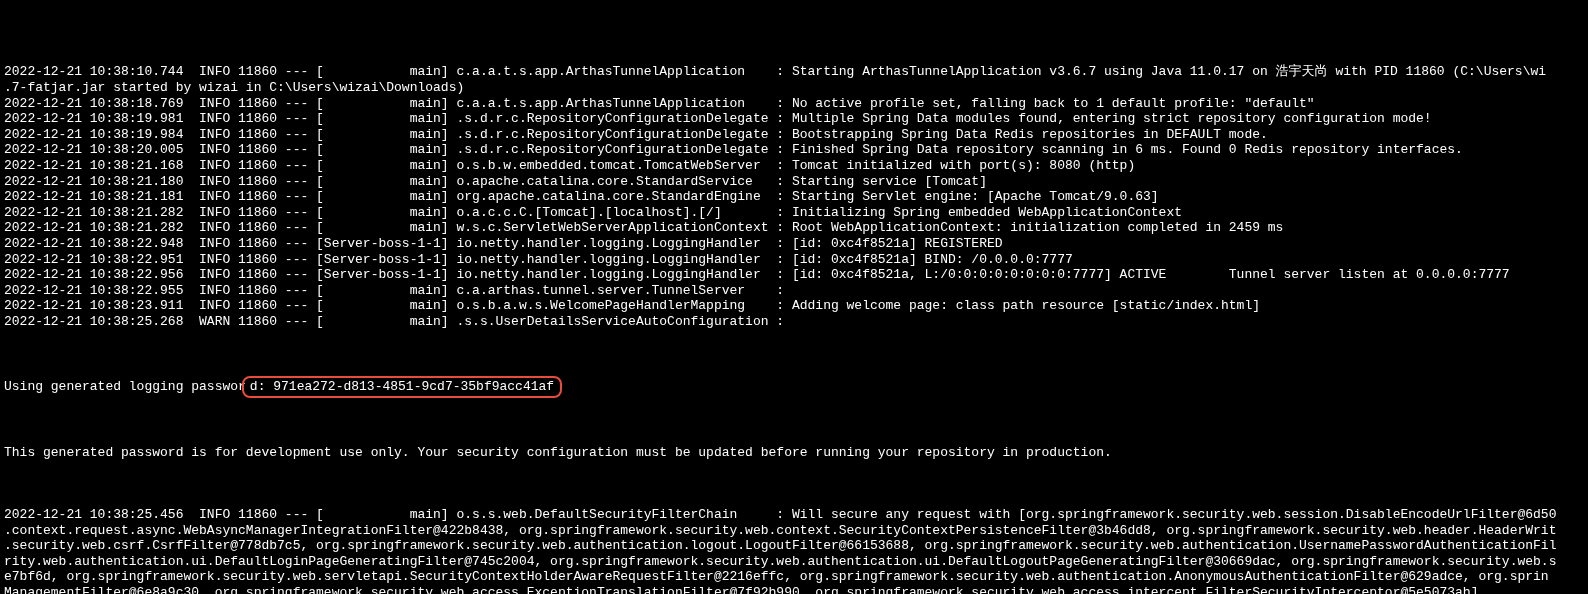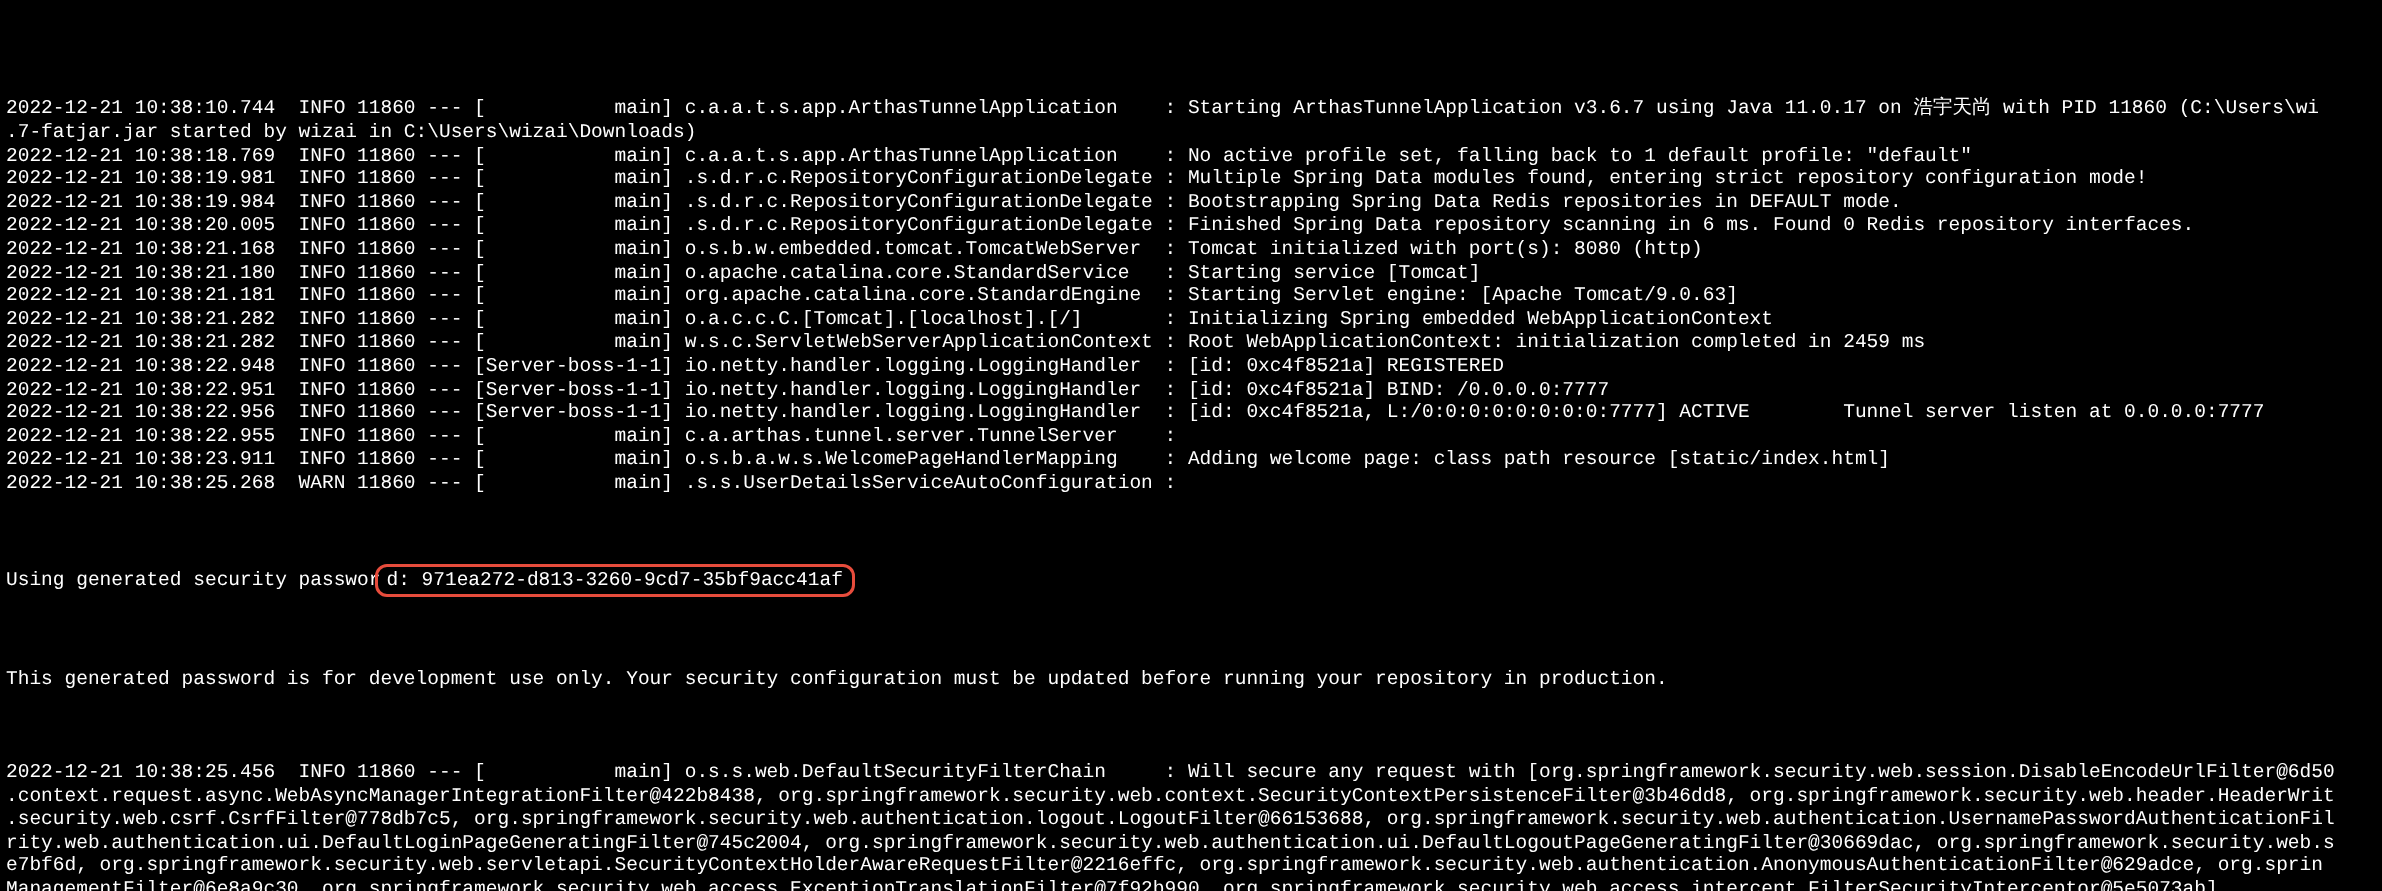--- a/index.html
+++ b/index.html
@@ -30,20 +30,20 @@
       margin-left: -4px;
     }
   </style>
 </head>
 <body>
 
 
 
 <div id="log-container-before"><div class="log-line">2022-12-21 10:38:10.744  INFO 11860 --- [           main] c.a.a.t.s.app.ArthasTunnelApplication    : Starting ArthasTunnelApplication v3.6.7 using Java 11.0.17 on 浩宇天尚 with PID 11860 (C:\Users\wi</div><div class="log-line">.7-fatjar.jar started by wizai in C:\Users\wizai\Downloads)</div><div class="log-line">2022-12-21 10:38:18.769  INFO 11860 --- [           main] c.a.a.t.s.app.ArthasTunnelApplication    : No active profile set, falling back to 1 default profile: "default"</div><div class="log-line">2022-12-21 10:38:19.981  INFO 11860 --- [           main] .s.d.r.c.RepositoryConfigurationDelegate : Multiple Spring Data modules found, entering strict repository configuration mode!</div><div class="log-line">2022-12-21 10:38:19.984  INFO 11860 --- [           main] .s.d.r.c.RepositoryConfigurationDelegate : Bootstrapping Spring Data Redis repositories in DEFAULT mode.</div><div class="log-line">2022-12-21 10:38:20.005  INFO 11860 --- [           main] .s.d.r.c.RepositoryConfigurationDelegate : Finished Spring Data repository scanning in 6 ms. Found 0 Redis repository interfaces.</div><div class="log-line">2022-12-21 10:38:21.168  INFO 11860 --- [           main] o.s.b.w.embedded.tomcat.TomcatWebServer  : Tomcat initialized with port(s): 8080 (http)</div><div class="log-line">2022-12-21 10:38:21.180  INFO 11860 --- [           main] o.apache.catalina.core.StandardService   : Starting service [Tomcat]</div><div class="log-line">2022-12-21 10:38:21.181  INFO 11860 --- [           main] org.apache.catalina.core.StandardEngine  : Starting Servlet engine: [Apache Tomcat/9.0.63]</div><div class="log-line">2022-12-21 10:38:21.282  INFO 11860 --- [           main] o.a.c.c.C.[Tomcat].[localhost].[/]       : Initializing Spring embedded WebApplicationContext</div><div class="log-line">2022-12-21 10:38:21.282  INFO 11860 --- [           main] w.s.c.ServletWebServerApplicationContext : Root WebApplicationContext: initialization completed in 2459 ms</div><div class="log-line">2022-12-21 10:38:22.948  INFO 11860 --- [Server-boss-1-1] io.netty.handler.logging.LoggingHandler  : [id: 0xc4f8521a] REGISTERED</div><div class="log-line">2022-12-21 10:38:22.951  INFO 11860 --- [Server-boss-1-1] io.netty.handler.logging.LoggingHandler  : [id: 0xc4f8521a] BIND: /0.0.0.0:7777</div><div class="log-line">2022-12-21 10:38:22.956  INFO 11860 --- [Server-boss-1-1] io.netty.handler.logging.LoggingHandler  : [id: 0xc4f8521a, L:/0:0:0:0:0:0:0:0:7777] ACTIVE        Tunnel server listen at 0.0.0.0:7777</div><div class="log-line">2022-12-21 10:38:22.955  INFO 11860 --- [           main] c.a.arthas.tunnel.server.TunnelServer    :</div><div class="log-line">2022-12-21 10:38:23.911  INFO 11860 --- [           main] o.s.b.a.w.s.WelcomePageHandlerMapping    : Adding welcome page: class path resource [static/index.html]</div><div class="log-line">2022-12-21 10:38:25.268  WARN 11860 --- [           main] .s.s.UserDetailsServiceAutoConfiguration :</div></div>
 <div> </div>
-<div><span>Using generated security passwor</span><span class="highlight-box">d: 971ea272-d813-3260-9cd7-35bf9acc41af</span></div>
+<div><span>Using generated logging passwor</span><span class="highlight-box">d: 971ea272-d813-4851-9cd7-35bf9acc41af</span></div>
 <div> </div>
 <div>This generated password is for development use only. Your security configuration must be updated before running your repository in production.</div>
 <div> </div>
 <div id="log-container-after"><div class="log-line">2022-12-21 10:38:25.456  INFO 11860 --- [           main] o.s.s.web.DefaultSecurityFilterChain     : Will secure any request with [org.springframework.security.web.session.DisableEncodeUrlFilter@6d50</div><div class="log-line">.context.request.async.WebAsyncManagerIntegrationFilter@422b8438, org.springframework.security.web.context.SecurityContextPersistenceFilter@3b46dd8, org.springframework.security.web.header.HeaderWrit</div><div class="log-line">.security.web.csrf.CsrfFilter@778db7c5, org.springframework.security.web.authentication.logout.LogoutFilter@66153688, org.springframework.security.web.authentication.UsernamePasswordAuthenticationFil</div><div class="log-line">rity.web.authentication.ui.DefaultLoginPageGeneratingFilter@745c2004, org.springframework.security.web.authentication.ui.DefaultLogoutPageGeneratingFilter@30669dac, org.springframework.security.web.s</div><div class="log-line">e7bf6d, org.springframework.security.web.servletapi.SecurityContextHolderAwareRequestFilter@2216effc, org.springframework.security.web.authentication.AnonymousAuthenticationFilter@629adce, org.sprin</div><div class="log-line">ManagementFilter@6e8a9c30, org.springframework.security.web.access.ExceptionTranslationFilter@7f92b990, org.springframework.security.web.access.intercept.FilterSecurityInterceptor@5e5073ab]</div></div>
 
 
 
 
 </body></html>

